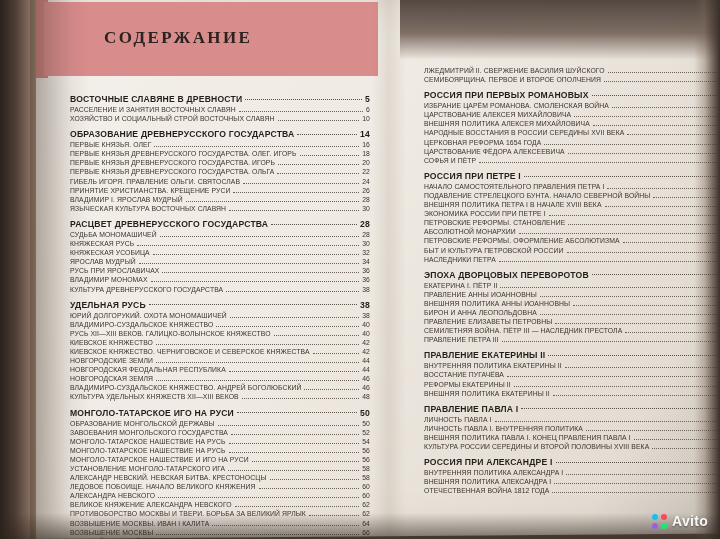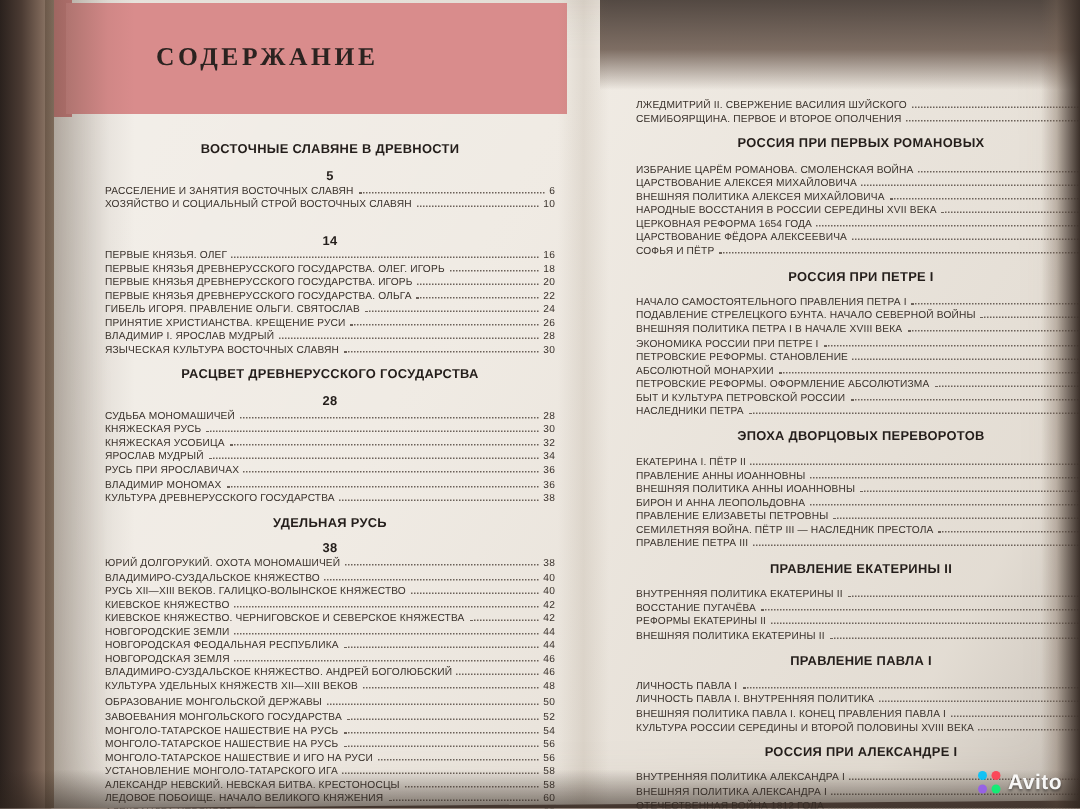--- a/index.html
+++ b/index.html
@@ -73,21 +73,21 @@
   }
   .col-left{ left:70px;width:300px; }
   .col-right{ left:400px;width:300px;top:66px;margin-left:24px; }
 
   .sec{ margin:0 0 2px 0; }
   .sec-title{
     font-size:8.6px;font-weight:700;letter-spacing:.2px;
     color:#241e1b;text-transform:uppercase;
     white-space:nowrap;overflow:hidden;
     margin:6px 0 1px 0;
-    display:flex;align-items:center;flex-direction:column;
+    display:flex;align-items:flex-start;
   }
   .sec-title .t{flex:0 0 auto;}
   .sec-title .dots{
     flex:1 1 auto;border-bottom:1px dotted #5a4f47;
     margin:0 3px 2px 3px;height:.55em;
   }
   .sec-title .pg{flex:0 0 auto;font-weight:700;}
   .entry{
     font-size:6.8px;letter-spacing:.1px;color:#3a322c;
     display:flex;align-items:baseline;line-height:1.34;
@@ -160,20 +160,21 @@
           <span class="pg">6</span>
         </div>
         <div class="entry">
           <span class="t">ХОЗЯЙСТВО И СОЦИАЛЬНЫЙ СТРОЙ ВОСТОЧНЫХ СЛАВЯН</span>
           <span class="dots"></span>
           <span class="pg">10</span>
         </div>
       </div>
       <div class="sec">
         <div class="sec-title">
+          <span class="t">ОБРАЗОВАНИЕ ДРЕВНЕРУССКОГО ГОСУДАРСТВА</span>
           <span class="dots"></span>
           <span class="pg">14</span>
         </div>
         <div class="entry">
           <span class="t">ПЕРВЫЕ КНЯЗЬЯ. ОЛЕГ</span>
           <span class="dots"></span>
           <span class="pg">16</span>
         </div>
         <div class="entry">
           <span class="t">ПЕРВЫЕ КНЯЗЬЯ ДРЕВНЕРУССКОГО ГОСУДАРСТВА. ОЛЕГ. ИГОРЬ</span>
@@ -304,20 +305,25 @@
           <span class="dots"></span>
           <span class="pg">46</span>
         </div>
         <div class="entry">
           <span class="t">КУЛЬТУРА УДЕЛЬНЫХ КНЯЖЕСТВ XII—XIII ВЕКОВ</span>
           <span class="dots"></span>
           <span class="pg">48</span>
         </div>
       </div>
       <div class="sec">
+        <div class="sec-title">
+          <span class="t">МОНГОЛО-ТАТАРСКОЕ ИГО НА РУСИ</span>
+          <span class="dots"></span>
+          <span class="pg">50</span>
+        </div>
         <div class="entry">
           <span class="t">ОБРАЗОВАНИЕ МОНГОЛЬСКОЙ ДЕРЖАВЫ</span>
           <span class="dots"></span>
           <span class="pg">50</span>
         </div>
         <div class="entry">
           <span class="t">ЗАВОЕВАНИЯ МОНГОЛЬСКОГО ГОСУДАРСТВА</span>
           <span class="dots"></span>
           <span class="pg">52</span>
         </div>

